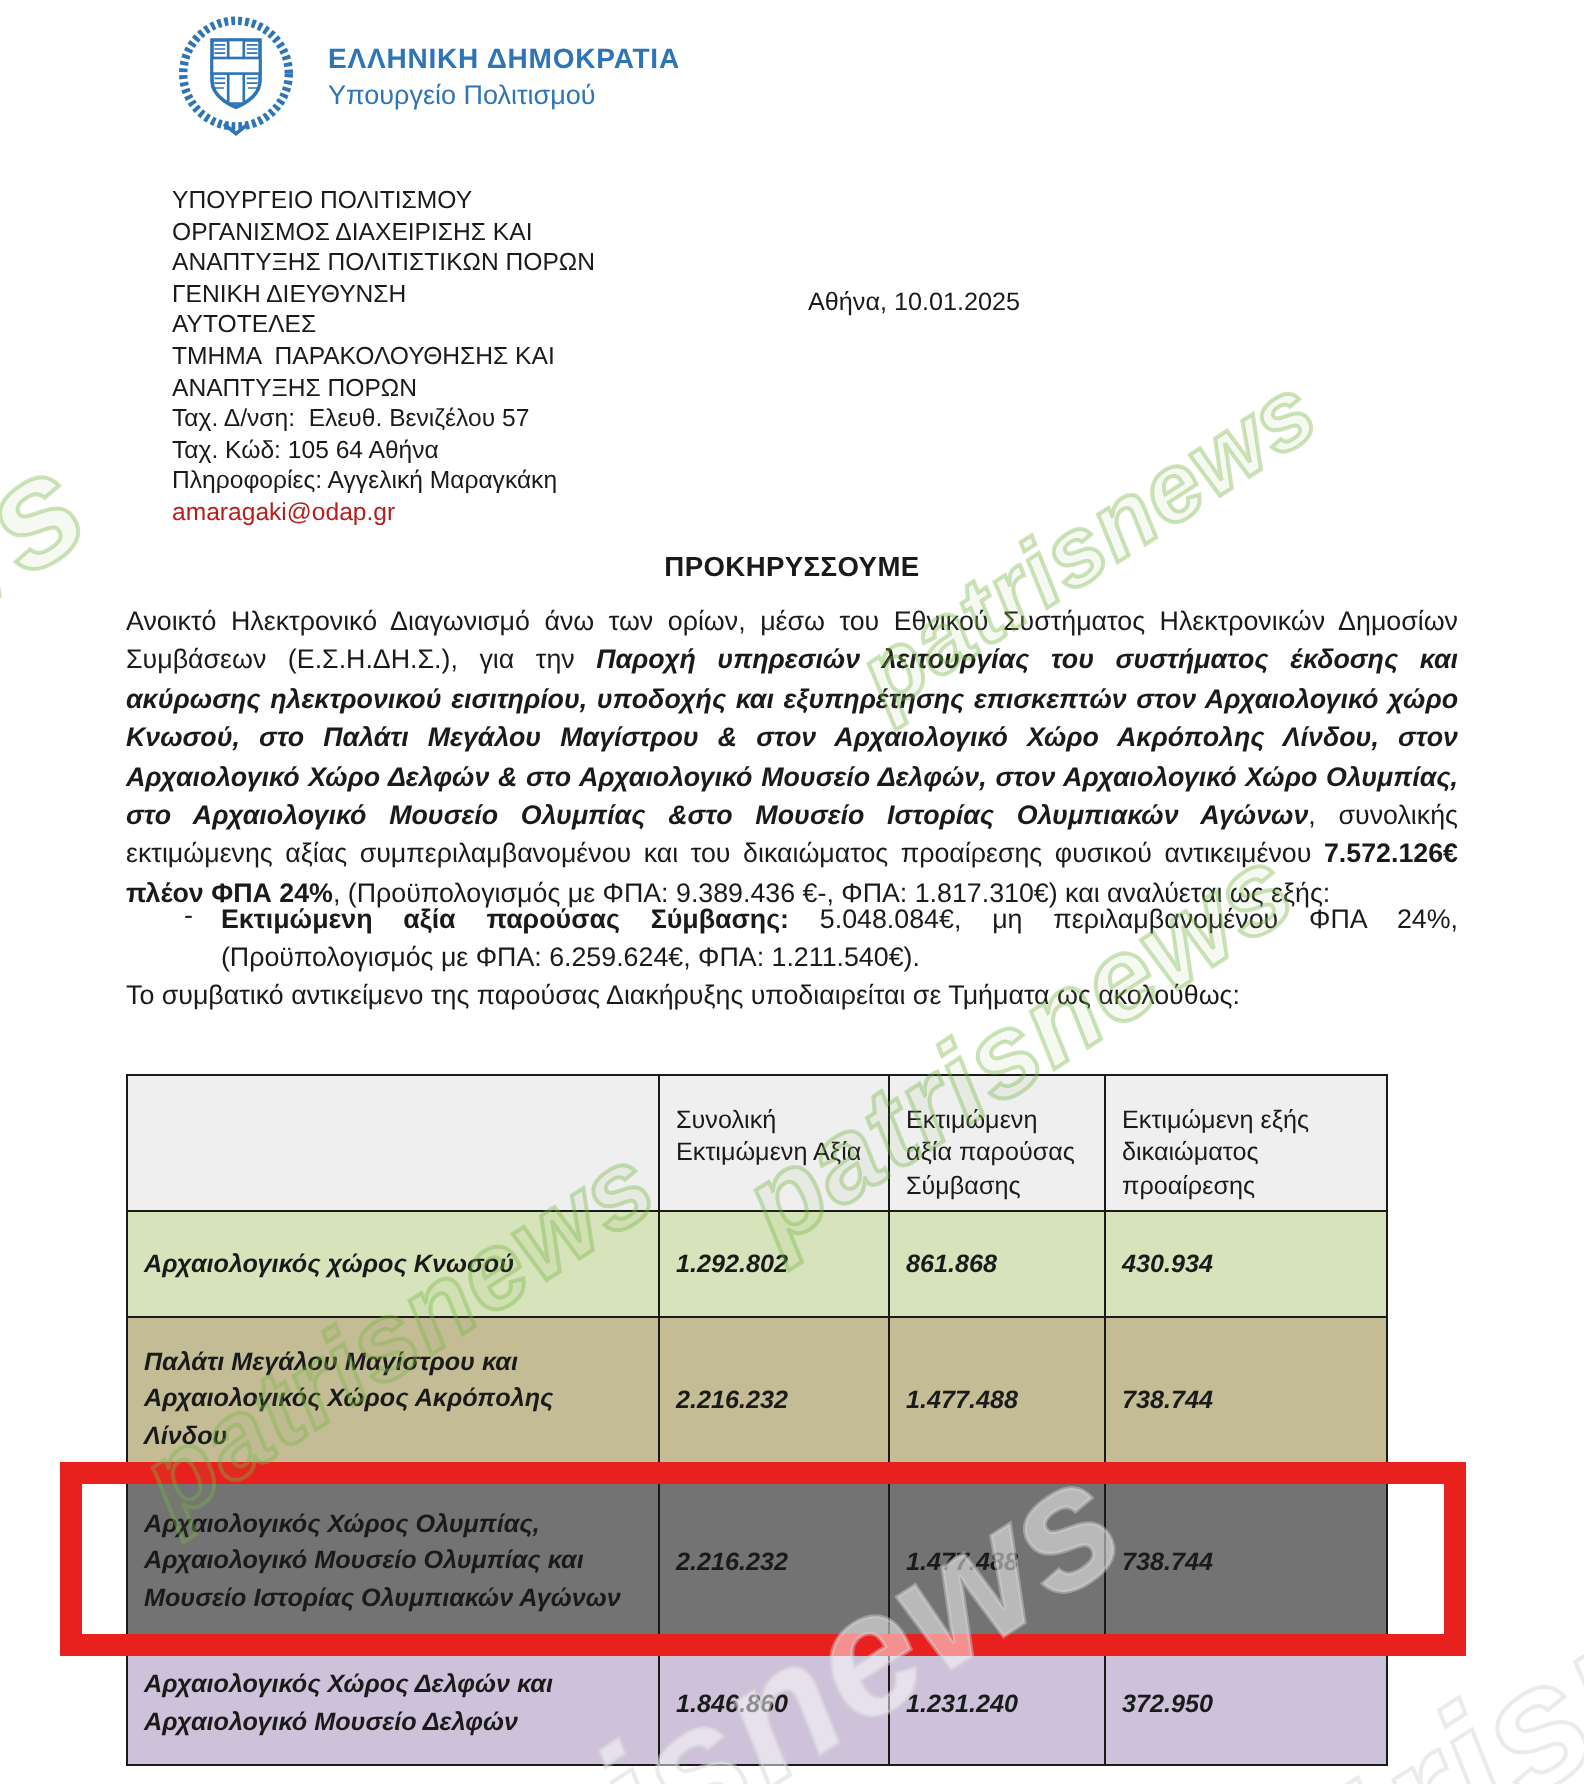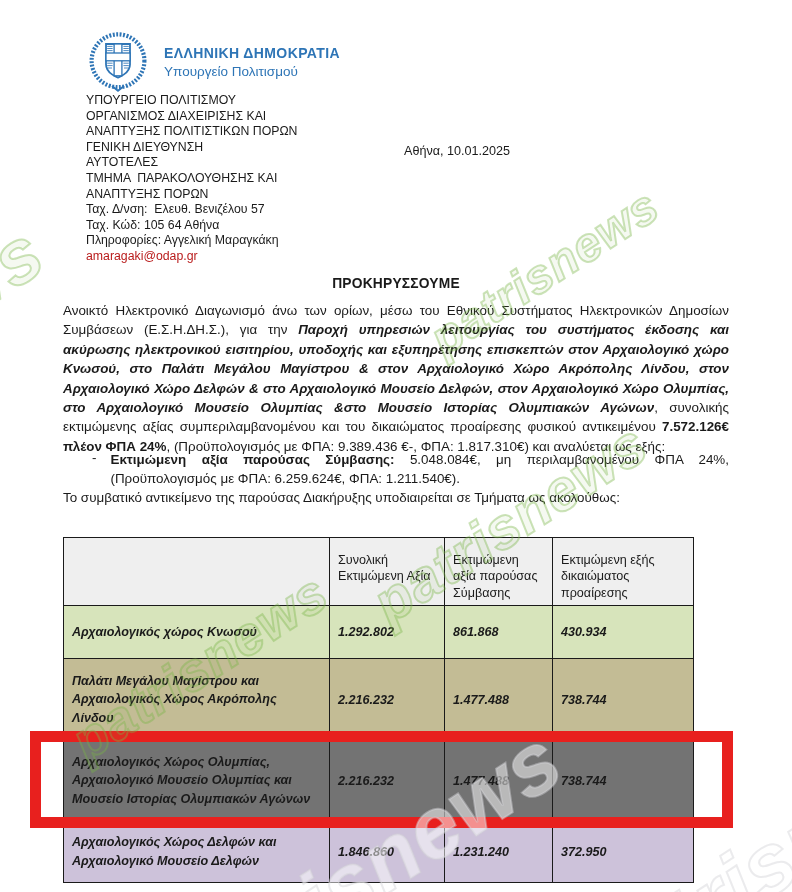--- a/index.html
+++ b/index.html
@@ -1,21 +1,21 @@
 <!DOCTYPE html>
 <html><head>
 <meta charset="utf-8">
 <style>
   html,body{margin:0;padding:0;background:#fff;}
   .page{
     position:relative;width:792px;height:892px;overflow:hidden;background:#fff;
     font-family:"Liberation Sans",sans-serif;color:#1a1a1a;
   }
   
-  .gov-header{position:absolute;top:28px;left:88px;display:flex;align-items:center;gap:16px;justify-content:center;}
+  .gov-header{position:absolute;top:4px;left:88px;display:flex;align-items:center;gap:16px;justify-content:center;}
   .emblem{width:60px;height:68px;}
   .gov-titles{display:flex;flex-direction:column;gap:3px;}
   .gov-republic{font-size:14px;font-weight:bold;color:#2e75b6;letter-spacing:.4px;}
   .gov-ministry{font-size:13.5px;color:#2e75b6;}
   
   .sender-block{position:absolute;top:93px;left:86px;font-size:12.3px;line-height:15.6px;}
   .sender-line{white-space:pre;}
   .sender-email{color:#b91c1c;cursor:pointer;}
   
   .meta-block{position:absolute;top:143px;left:404px;font-size:12.6px;line-height:17px;}

